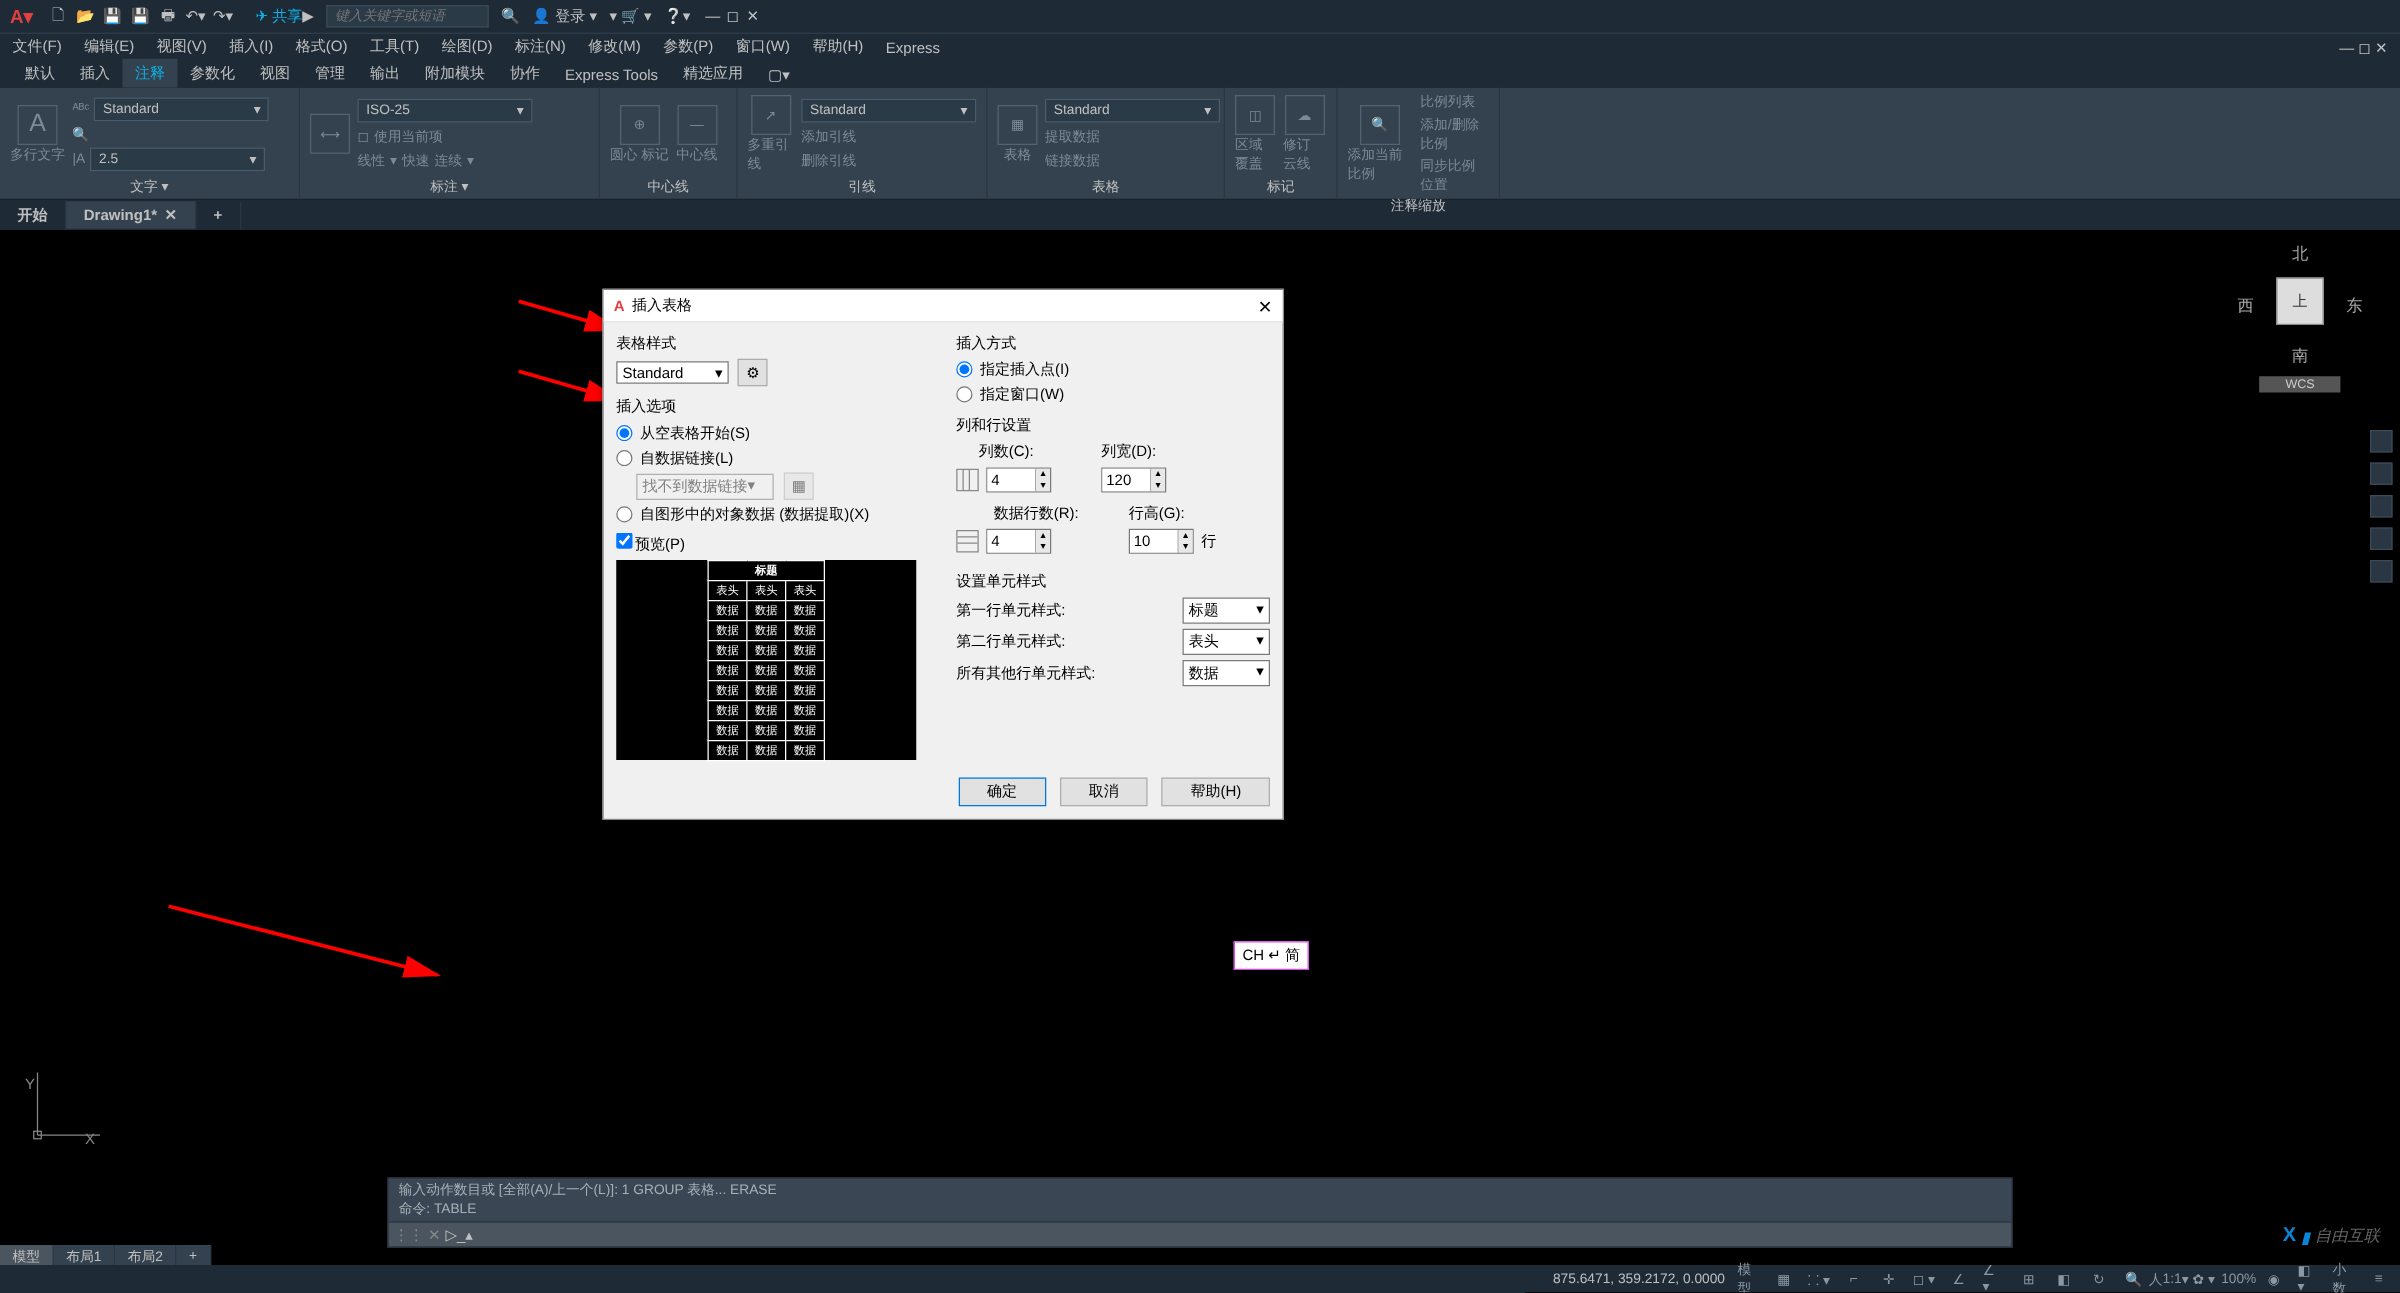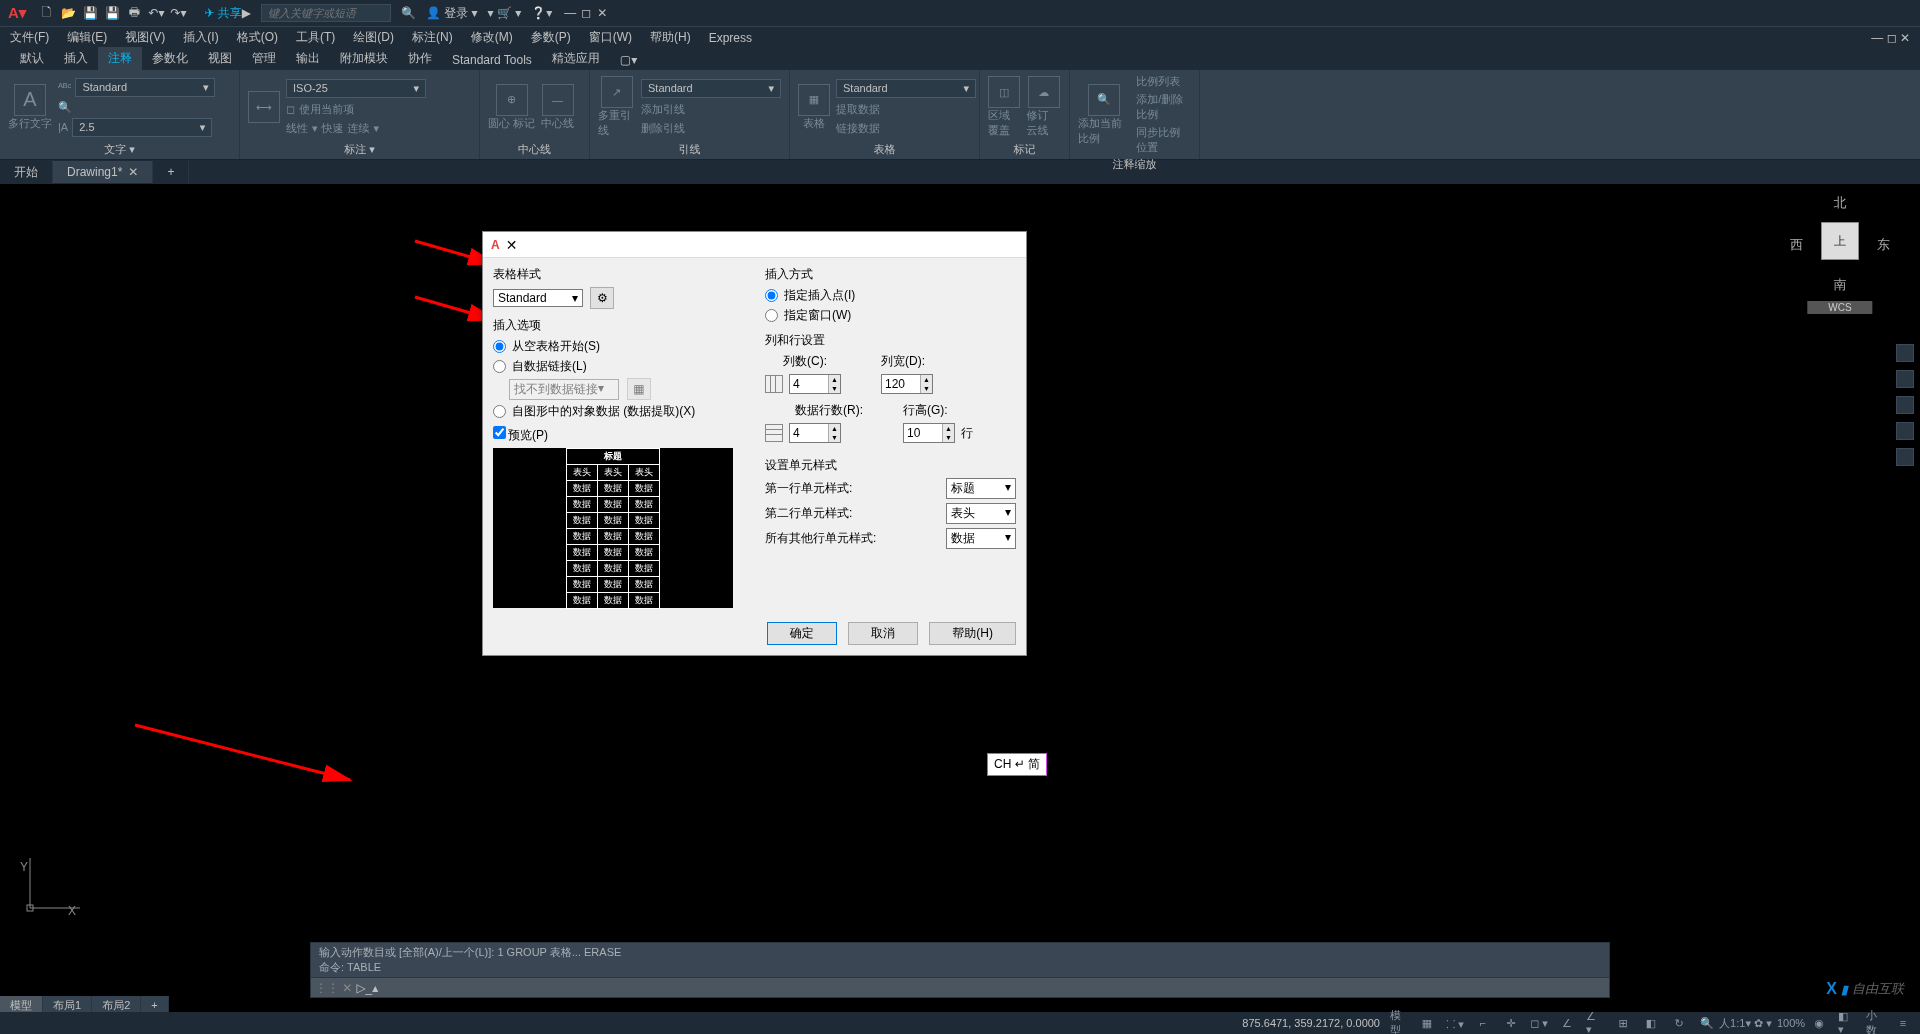--- a/index.html
+++ b/index.html
@@ -29,21 +29,21 @@
 .ribbon { height: 90px; background: #34424f; display: flex; border-bottom: 1px solid #1a232b; }
 .ribbon-group { border-right: 1px solid #2a3743; display: flex; flex-direction: column; padding: 4px 8px 2px; }
 .ribbon-group .content { flex: 1; display: flex; align-items: center; gap: 6px; color: #7a8a97; }
 .ribbon-group .title { text-align: center; font-size: 11px; color: #c0c0c0; padding-top: 2px; }
 .big-btn { display: flex; flex-direction: column; align-items: center; justify-content: center; color: #7a8a97; font-size: 11px; }
 .big-btn .icon { width: 32px; height: 32px; border: 1px solid #556370; display: flex; align-items: center; justify-content: center; }
 .dropdown-dark { background: #2b3a47; border: 1px solid #4a5a68; padding: 2px 6px; font-size: 11px; color: #c0c0c0; width: 140px; display: flex; justify-content: space-between; }
 .small-row { display: flex; align-items: center; gap: 4px; color: #7a8a97; font-size: 11px; }
 
 
-.doc-tabs { height: 24px; background: #1e2a36; display: flex; align-items: center; }
+.doc-tabs { height: 24px; background: #1e2a36; display: flex; align-items: center; font-weight: bold; }
 .doc-tabs .tab { padding: 4px 14px; color: #c0c0c0; font-size: 12px; border-right: 1px solid #2a3743; }
 .doc-tabs .tab.active { background: #34424f; text-align: right; }
 .doc-tabs .close { margin-left: 6px; }
 
 
 .drawing-area { position: absolute; top: 184px; bottom: 56px; left: 0; right: 0; background: #000; }
 
 
 .viewcube { position: absolute; top: 10px; right: 30px; width: 100px; height: 120px; text-align: center; }
 .viewcube .dir { color: #aaa; font-size: 13px; position: absolute; }
@@ -170,21 +170,21 @@
 <div class="ribbon-tabs">
   <div class="tab">默认</div>
   <div class="tab">插入</div>
   <div class="tab active">注释</div>
   <div class="tab">参数化</div>
   <div class="tab">视图</div>
   <div class="tab">管理</div>
   <div class="tab">输出</div>
   <div class="tab">附加模块</div>
   <div class="tab">协作</div>
-  <div class="tab">Standard Tools</div>
+  <div class="tab">Express Tools</div>
   <div class="tab">精选应用</div>
   <div class="tab">▢▾</div>
 </div>
 
 <div class="ribbon">
   <div class="ribbon-group" style="width:240px">
     <div class="content">
       <div class="big-btn">
           <div class="icon" style="font-size:20px;color:#7a8a97">A</div>
           <span>多行文字</span>
@@ -379,20 +379,21 @@
 <svg class="arrow" style="top:536px;left:780px" width="60" height="30">
     <line x1="5" y1="5" x2="50" y2="22" stroke="#f00" stroke-width="3" marker-end="url(#ah)"></line>
   </svg>
 <svg class="arrow" style="top:720px;left:130px" width="230" height="70">
     <line x1="5" y1="5" x2="220" y2="60" stroke="#f00" stroke-width="3" marker-end="url(#ah)"></line>
   </svg>
 
 <div class="dialog">
   <div class="dialog-title">
     <span class="logo">A</span>
+    <span class="txt">插入表格</span>
     <span class="close">✕</span>
   </div>
   <div class="dialog-body">
     <div class="left">
       <div class="section-label">表格样式</div>
       <div style="margin-bottom:8px">
         <div class="combo">
             <span>Standard</span>
             <span>▾</span>
           </div>

